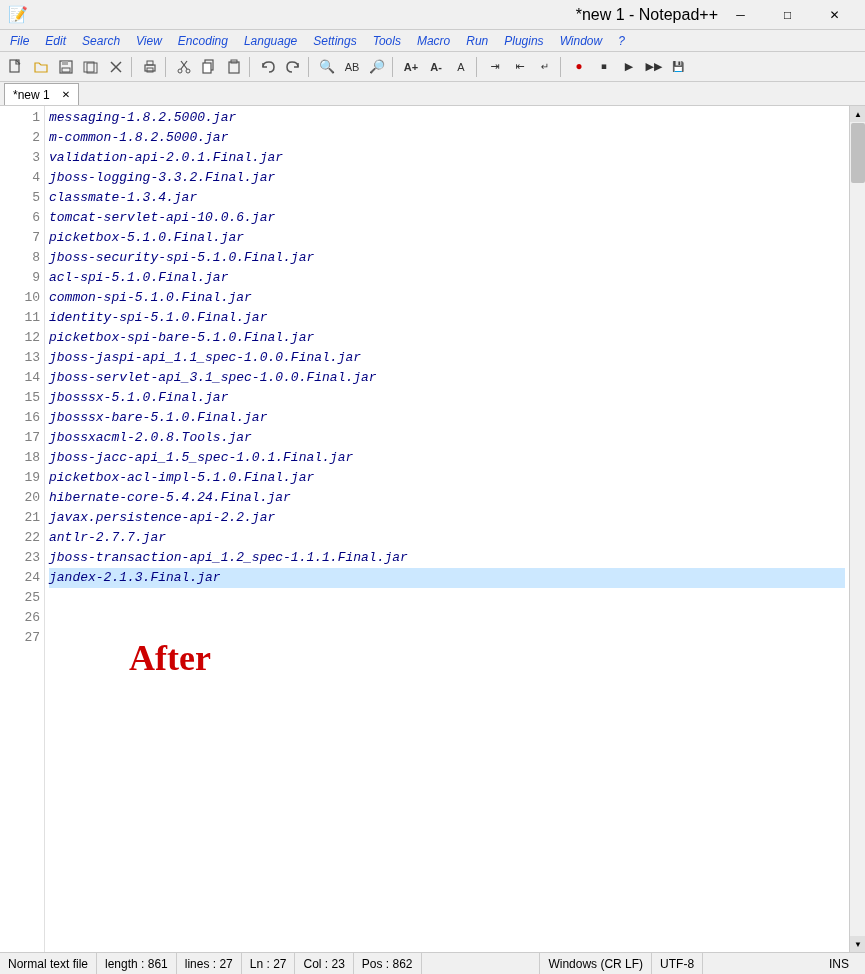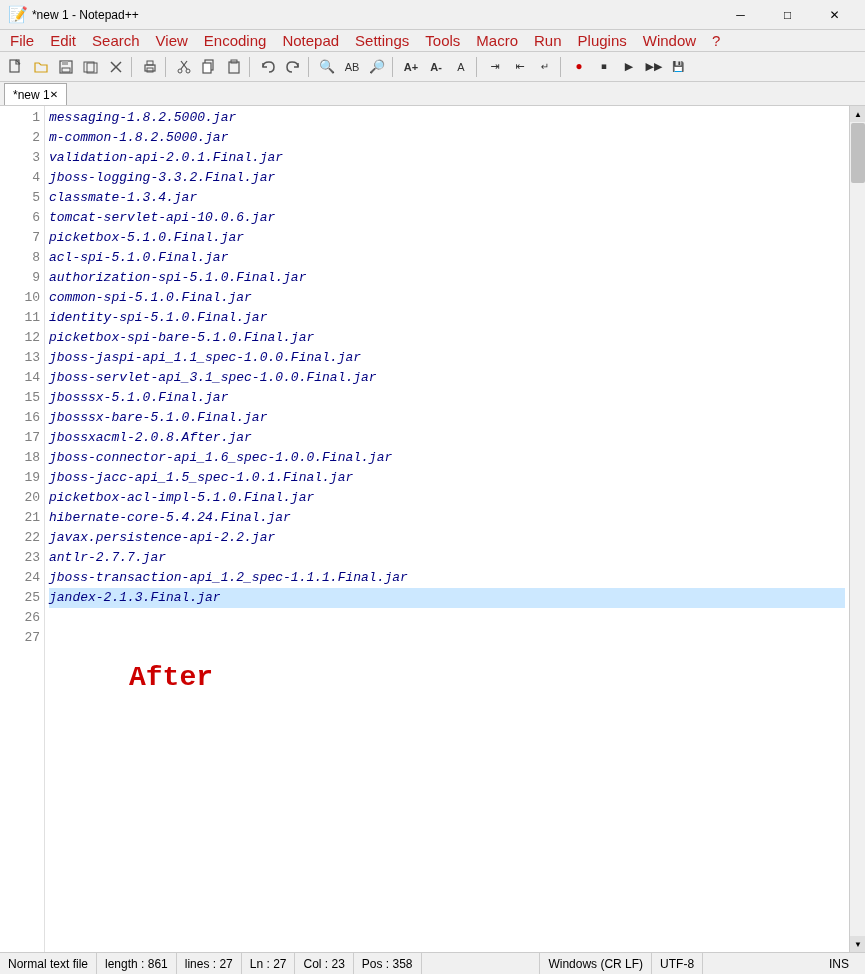--- a/index.html
+++ b/index.html
@@ -9,46 +9,47 @@
     .title-bar {
       background: #f0f0f0;
       height: 30px;
       display: flex;
       align-items: center;
       justify-content: space-between;
       padding: 0 8px;
       border-bottom: 1px solid #ccc;
       user-select: none;
     }
-    .title-text { font-size: 12px; color: #000; flex: 1; text-align: left; }
+    .title-text { font-size: 16px; color: #000; flex: 1; text-align: right; }
     .title-controls { display: flex; gap: 2px; }
     .title-btn {
       width: 45px; height: 30px;
       border: none; background: transparent;
       cursor: pointer; font-size: 12px; color: #000;
       display: flex; align-items: center; justify-content: center;
     }
 
     
     .menu-bar {
       background: #f0f0f0;
       height: 22px;
       display: flex;
       align-items: center;
       border-bottom: 1px solid #ccc;
       padding: 0 2px;
     }
     .menu-item {
       padding: 2px 8px;
-      font-size: 15px;
+      font-size: 12px;
       cursor: pointer;
-      color: #b91c1c;
-      height: 22px;
-      display: flex;
-      align-items: center;
+      color: #1d4ed8;
+      height: 22px;
+      display: flex;
+      align-items: center;
+      font-style: italic;
     }
 
     
     .toolbar {
       background: #f0f0f0;
       height: 30px;
       display: flex;
       align-items: center;
       padding: 2px 4px;
       border-bottom: 1px solid #ccc;
@@ -77,21 +78,21 @@
       padding-left: 4px;
     }
     .tab {
       background: #dcdcdc;
       border: 1px solid #aaa;
       border-bottom: none;
       padding: 2px 8px;
       font-size: 12px;
       display: flex;
       align-items: center;
-      gap: 0;
+      gap: 12px;
       cursor: pointer;
       height: 22px;
     }
     .tab.active { background: #fff; }
     .tab-close { font-size: 10px; cursor: pointer; }
 
     
     .editor-container {
       flex: 1;
       display: flex;
@@ -170,21 +171,21 @@
     <button class="title-btn close">✕</button>
   </div>
 </div>
 
 <div class="menu-bar">
   <span class="menu-item">File</span>
   <span class="menu-item">Edit</span>
   <span class="menu-item">Search</span>
   <span class="menu-item">View</span>
   <span class="menu-item">Encoding</span>
-  <span class="menu-item">Notepad</span>
+  <span class="menu-item">Language</span>
   <span class="menu-item">Settings</span>
   <span class="menu-item">Tools</span>
   <span class="menu-item">Macro</span>
   <span class="menu-item">Run</span>
   <span class="menu-item">Plugins</span>
   <span class="menu-item">Window</span>
   <span class="menu-item">?</span>
 </div>
 
 <div class="toolbar">
@@ -319,52 +320,51 @@
       <div style="height: 20px; line-height: 20px;">27</div>
     </div>
   <div class="editor-content" id="editor-content">
       <div class="code-line"><span class="code-text">messaging-1.8.2.5000.jar</span></div>
       <div class="code-line"><span class="code-text">m-common-1.8.2.5000.jar</span></div>
       <div class="code-line"><span class="code-text">validation-api-2.0.1.Final.jar</span></div>
       <div class="code-line"><span class="code-text">jboss-logging-3.3.2.Final.jar</span></div>
       <div class="code-line"><span class="code-text">classmate-1.3.4.jar</span></div>
       <div class="code-line"><span class="code-text">tomcat-servlet-api-10.0.6.jar</span></div>
       <div class="code-line"><span class="code-text">picketbox-5.1.0.Final.jar</span></div>
+      <div class="code-line"><span class="code-text">jboss-security-spi-5.1.0.Final.jar</span></div>
       <div class="code-line"><span class="code-text">acl-spi-5.1.0.Final.jar</span></div>
-      <div class="code-line"><span class="code-text">authorization-spi-5.1.0.Final.jar</span></div>
       <div class="code-line"><span class="code-text">common-spi-5.1.0.Final.jar</span></div>
       <div class="code-line"><span class="code-text">identity-spi-5.1.0.Final.jar</span></div>
       <div class="code-line"><span class="code-text">picketbox-spi-bare-5.1.0.Final.jar</span></div>
       <div class="code-line"><span class="code-text">jboss-jaspi-api_1.1_spec-1.0.0.Final.jar</span></div>
       <div class="code-line"><span class="code-text">jboss-servlet-api_3.1_spec-1.0.0.Final.jar</span></div>
       <div class="code-line"><span class="code-text">jbosssx-5.1.0.Final.jar</span></div>
       <div class="code-line"><span class="code-text">jbosssx-bare-5.1.0.Final.jar</span></div>
-      <div class="code-line"><span class="code-text">jbossxacml-2.0.8.After.jar</span></div>
-      <div class="code-line"><span class="code-text">jboss-connector-api_1.6_spec-1.0.0.Final.jar</span></div>
+      <div class="code-line"><span class="code-text">jbossxacml-2.0.8.Tools.jar</span></div>
       <div class="code-line"><span class="code-text">jboss-jacc-api_1.5_spec-1.0.1.Final.jar</span></div>
       <div class="code-line"><span class="code-text">picketbox-acl-impl-5.1.0.Final.jar</span></div>
       <div class="code-line"><span class="code-text">hibernate-core-5.4.24.Final.jar</span></div>
       <div class="code-line"><span class="code-text">javax.persistence-api-2.2.jar</span></div>
       <div class="code-line"><span class="code-text">antlr-2.7.7.jar</span></div>
       <div class="code-line"><span class="code-text">jboss-transaction-api_1.2_spec-1.1.1.Final.jar</span></div>
       <div class="code-line selected"><span class="code-text">jandex-2.1.3.Final.jar</span></div>
-      <div style="padding: 60px 0px 0px 80px;"><span style="color: rgb(204, 0, 0); font-size: 28px; font-weight: bold; font-family: Liberation Mono, monospace;">After</span></div>
+      <div style="padding: 60px 0px 0px 80px;"><span style="color: rgb(204, 0, 0); font-size: 36px; font-weight: bold; font-family: Liberation Serif, serif;">After</span></div>
     </div>
   <div class="scrollbar-v">
     <button class="sb-arrow">▲</button>
     <div class="sb-track">
       <div class="sb-thumb"></div>
     </div>
     <button class="sb-arrow">▼</button>
   </div>
 </div>
 
 <div class="status-bar">
   <span class="status-seg">Normal text file</span>
   <span class="status-seg">length : 861</span>
   <span class="status-seg">lines : 27</span>
   <span class="status-seg">Ln : 27</span>
   <span class="status-seg">Col : 23</span>
-  <span class="status-seg">Pos : 358</span>
+  <span class="status-seg">Pos : 862</span>
   <span class="status-seg" style="margin-left:auto; border-left:1px solid #ccc; border-right:1px solid #ccc;">Windows (CR LF)</span>
   <span class="status-seg">UTF-8</span>
   <span class="status-seg">INS</span>
 </div>
 
 </body></html>

